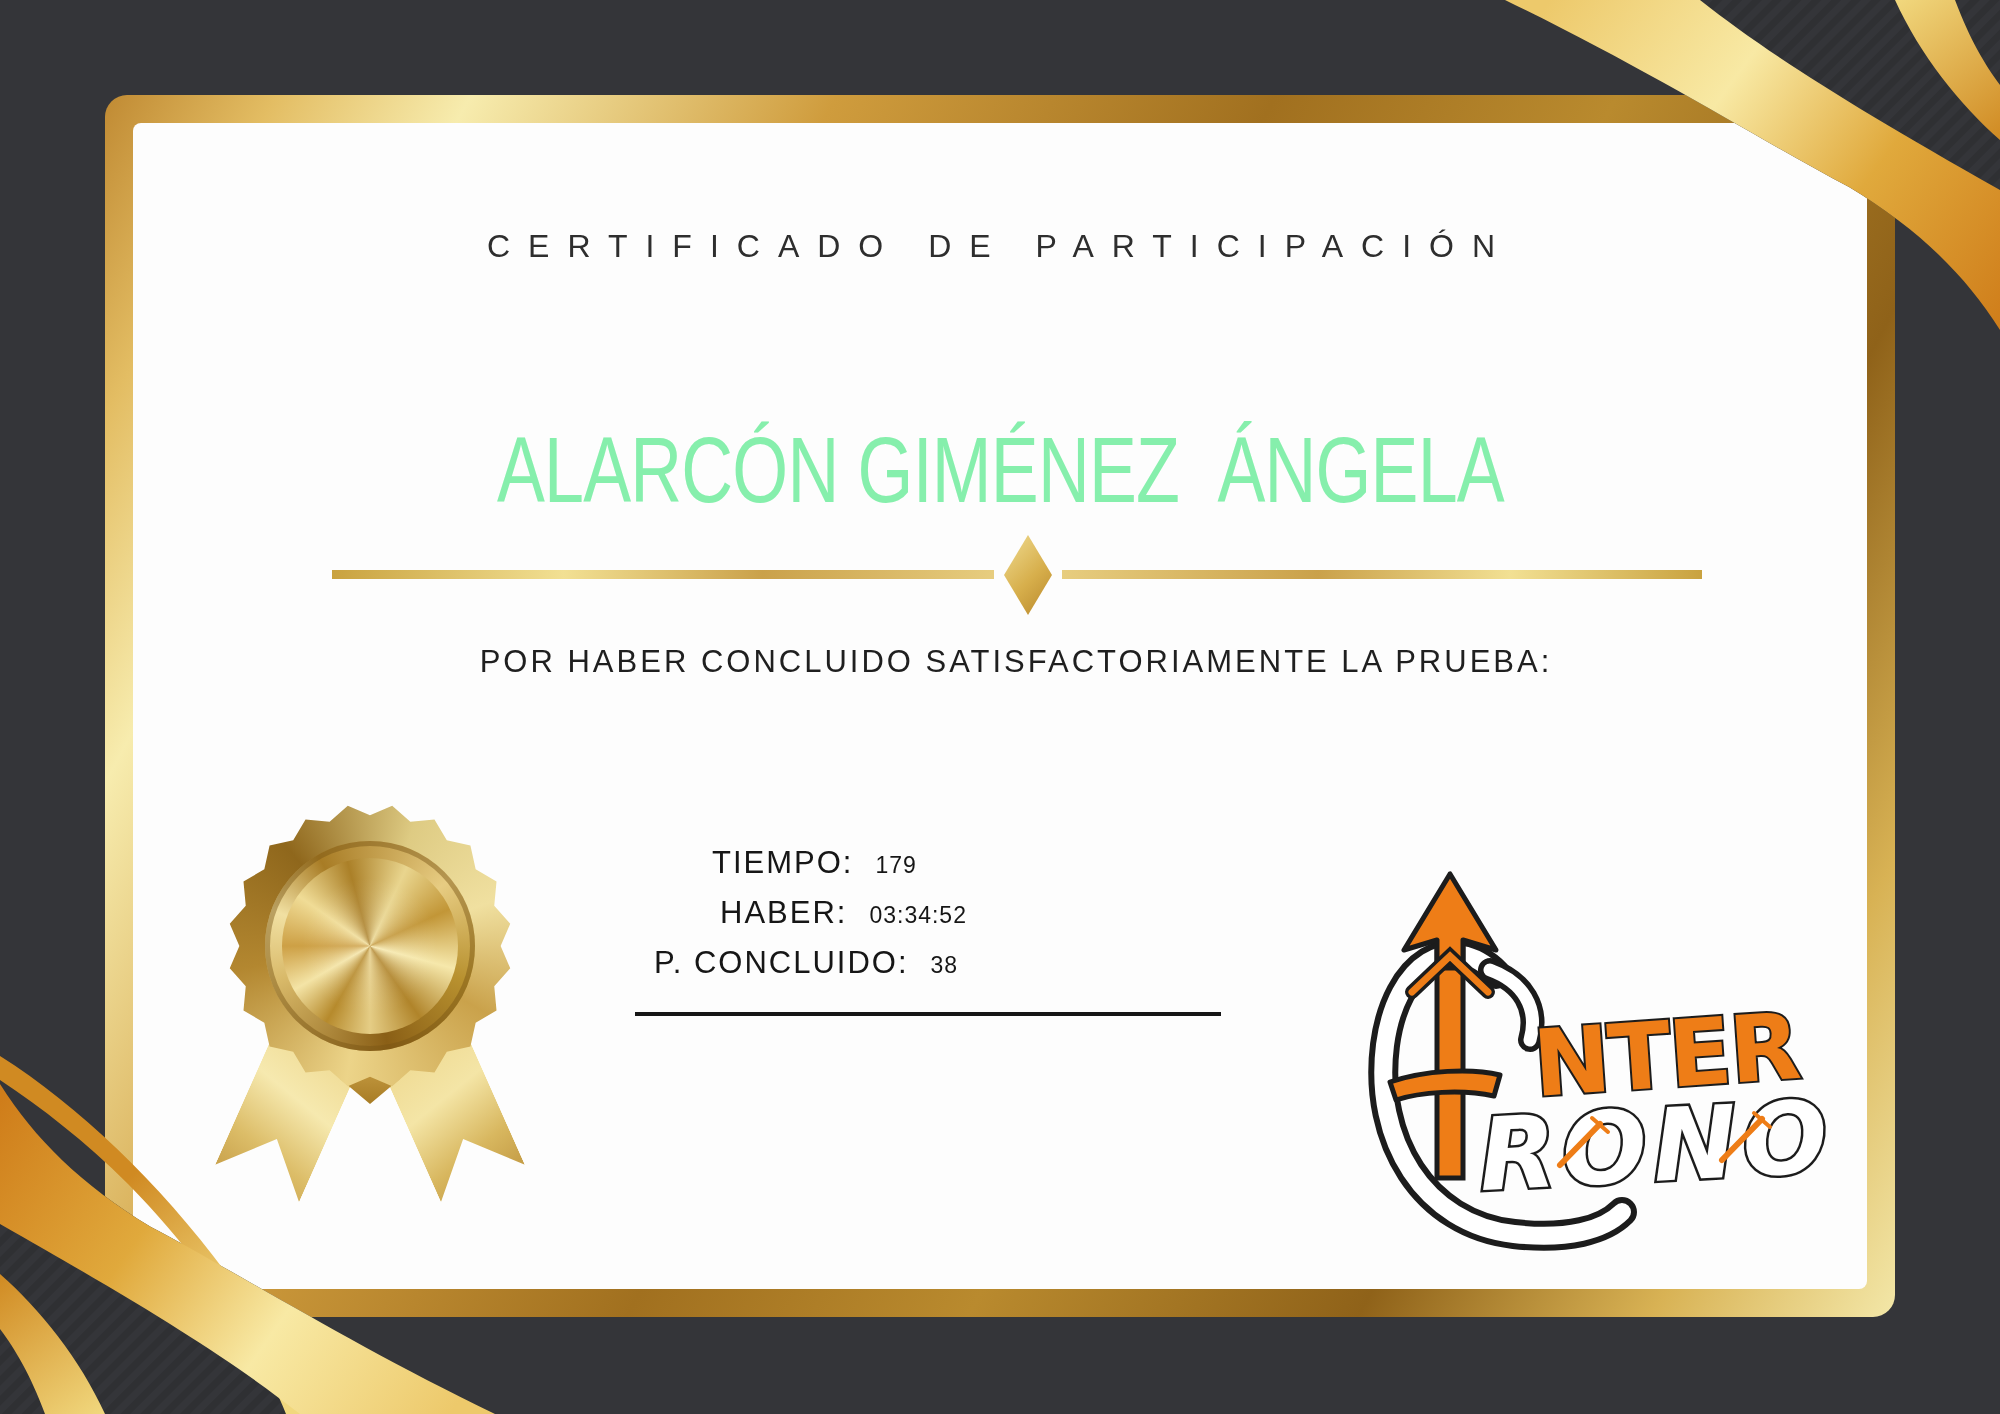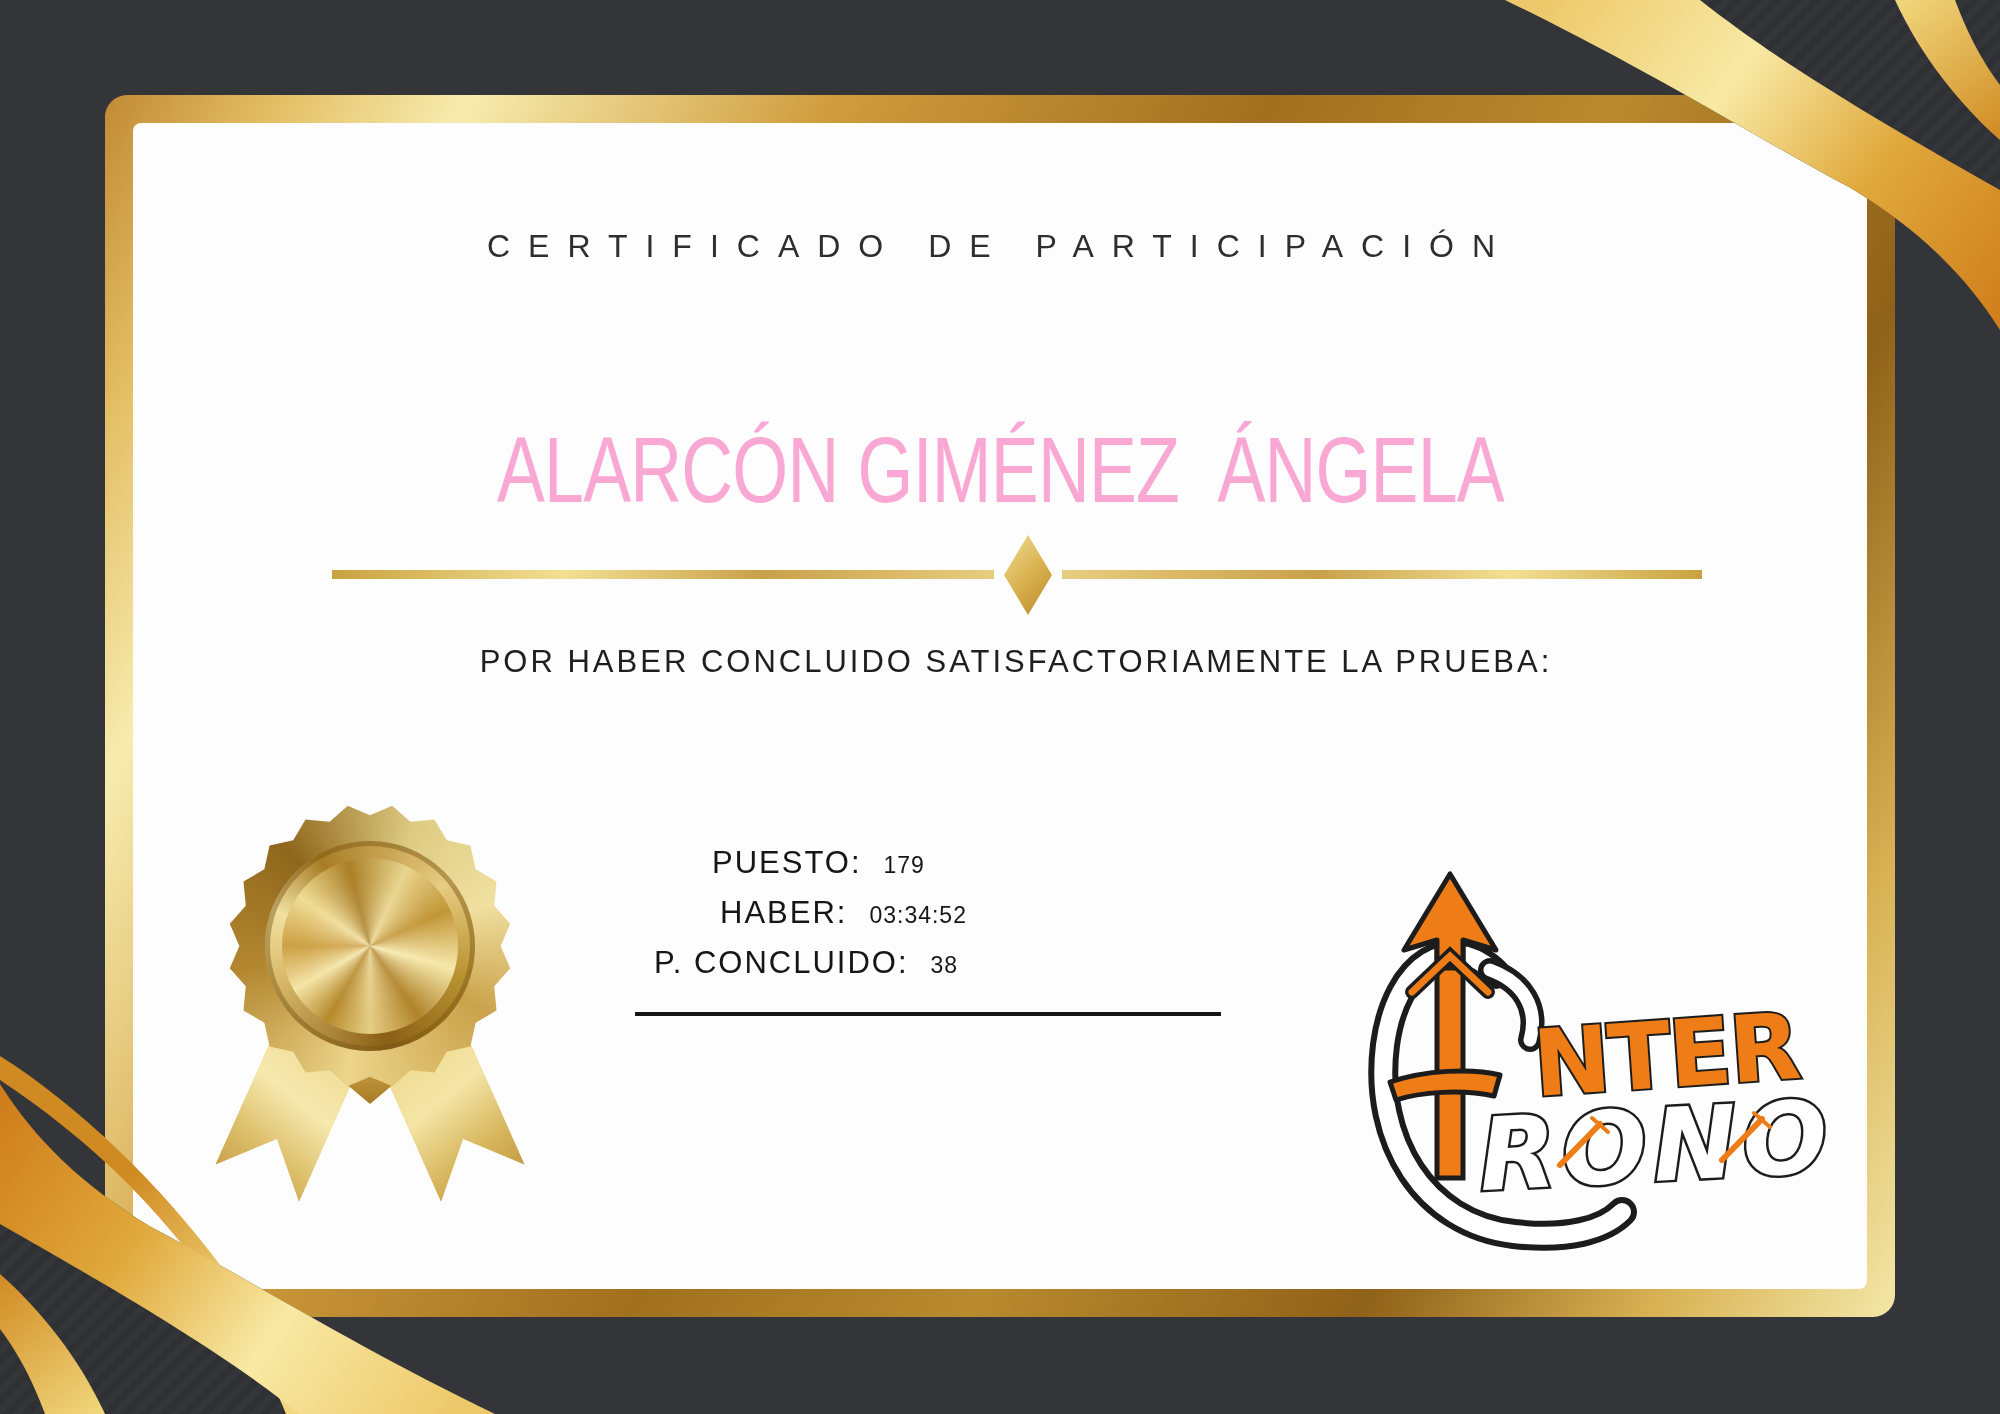--- a/index.html
+++ b/index.html
@@ -11,21 +11,21 @@
     border-radius:22px;z-index:1;
     background:linear-gradient(118deg,#c08a33 0%,#e3bd63 7%,#f7ecae 15%,#cf9c3d 30%,
                #a1701f 48%,#b98a2e 62%,#8f6219 78%,#d8b254 90%,#f3e7a8 100%);}
   .cert-body{position:absolute;inset:28px;background:#fdfdfd;border-radius:8px;}
 
   
   .content{position:absolute;inset:0;z-index:2;}
   .cert-title{position:absolute;left:0;top:228px;width:2000px;text-align:center;
     font-size:32px;letter-spacing:18px;color:#2e2e2e;font-weight:400;}
   .cert-name{position:absolute;left:0;top:418px;width:2000px;text-align:center;
-    font-size:92px;color:#f9a8d4;font-weight:400;}
+    font-size:92px;color:#86efac;font-weight:400;}
   .cert-name .squeeze{display:inline-block;transform:scaleX(.78);transform-origin:center;
     white-space:pre;letter-spacing:-1px;}
 
   .divider{position:absolute;left:0;top:540px;width:2000px;height:70px;}
   .divider .line{position:absolute;top:30px;height:9px;
     background:linear-gradient(90deg,#c9a23f,#f2e093 35%,#caa14a 65%,#e7cd7f);}
   .divider .line.left{left:332px;width:662px;}
   .divider .line.right{left:1062px;width:640px;
     background:linear-gradient(90deg,#e7cd7f,#caa14a 40%,#f2e093 70%,#c9a23f);}
   .divider .diamond{position:absolute;left:1004px;top:-5px;width:48px;height:80px;
@@ -96,21 +96,21 @@
     <div class="divider">
       <div class="line left"></div>
       <div class="diamond"></div>
       <div class="line right"></div>
     </div>
 
     <div class="cert-statement">POR HABER CONCLUIDO SATISFACTORIAMENTE LA PRUEBA:</div>
 
     <div class="stats">
       <div class="stat-row" id="stat-0">
-        <span class="lbl">PUESTO:</span><span class="val">179</span>
+        <span class="lbl">TIEMPO:</span><span class="val">179</span>
       </div>
       <div class="stat-row" id="stat-1">
         <span class="lbl">HABER:</span><span class="val">03:34:52</span>
       </div>
       <div class="stat-row" id="stat-2">
         <span class="lbl">P. CONCLUIDO:</span><span class="val">38</span>
       </div>
     </div>
 
     <div class="sign-line"></div>

